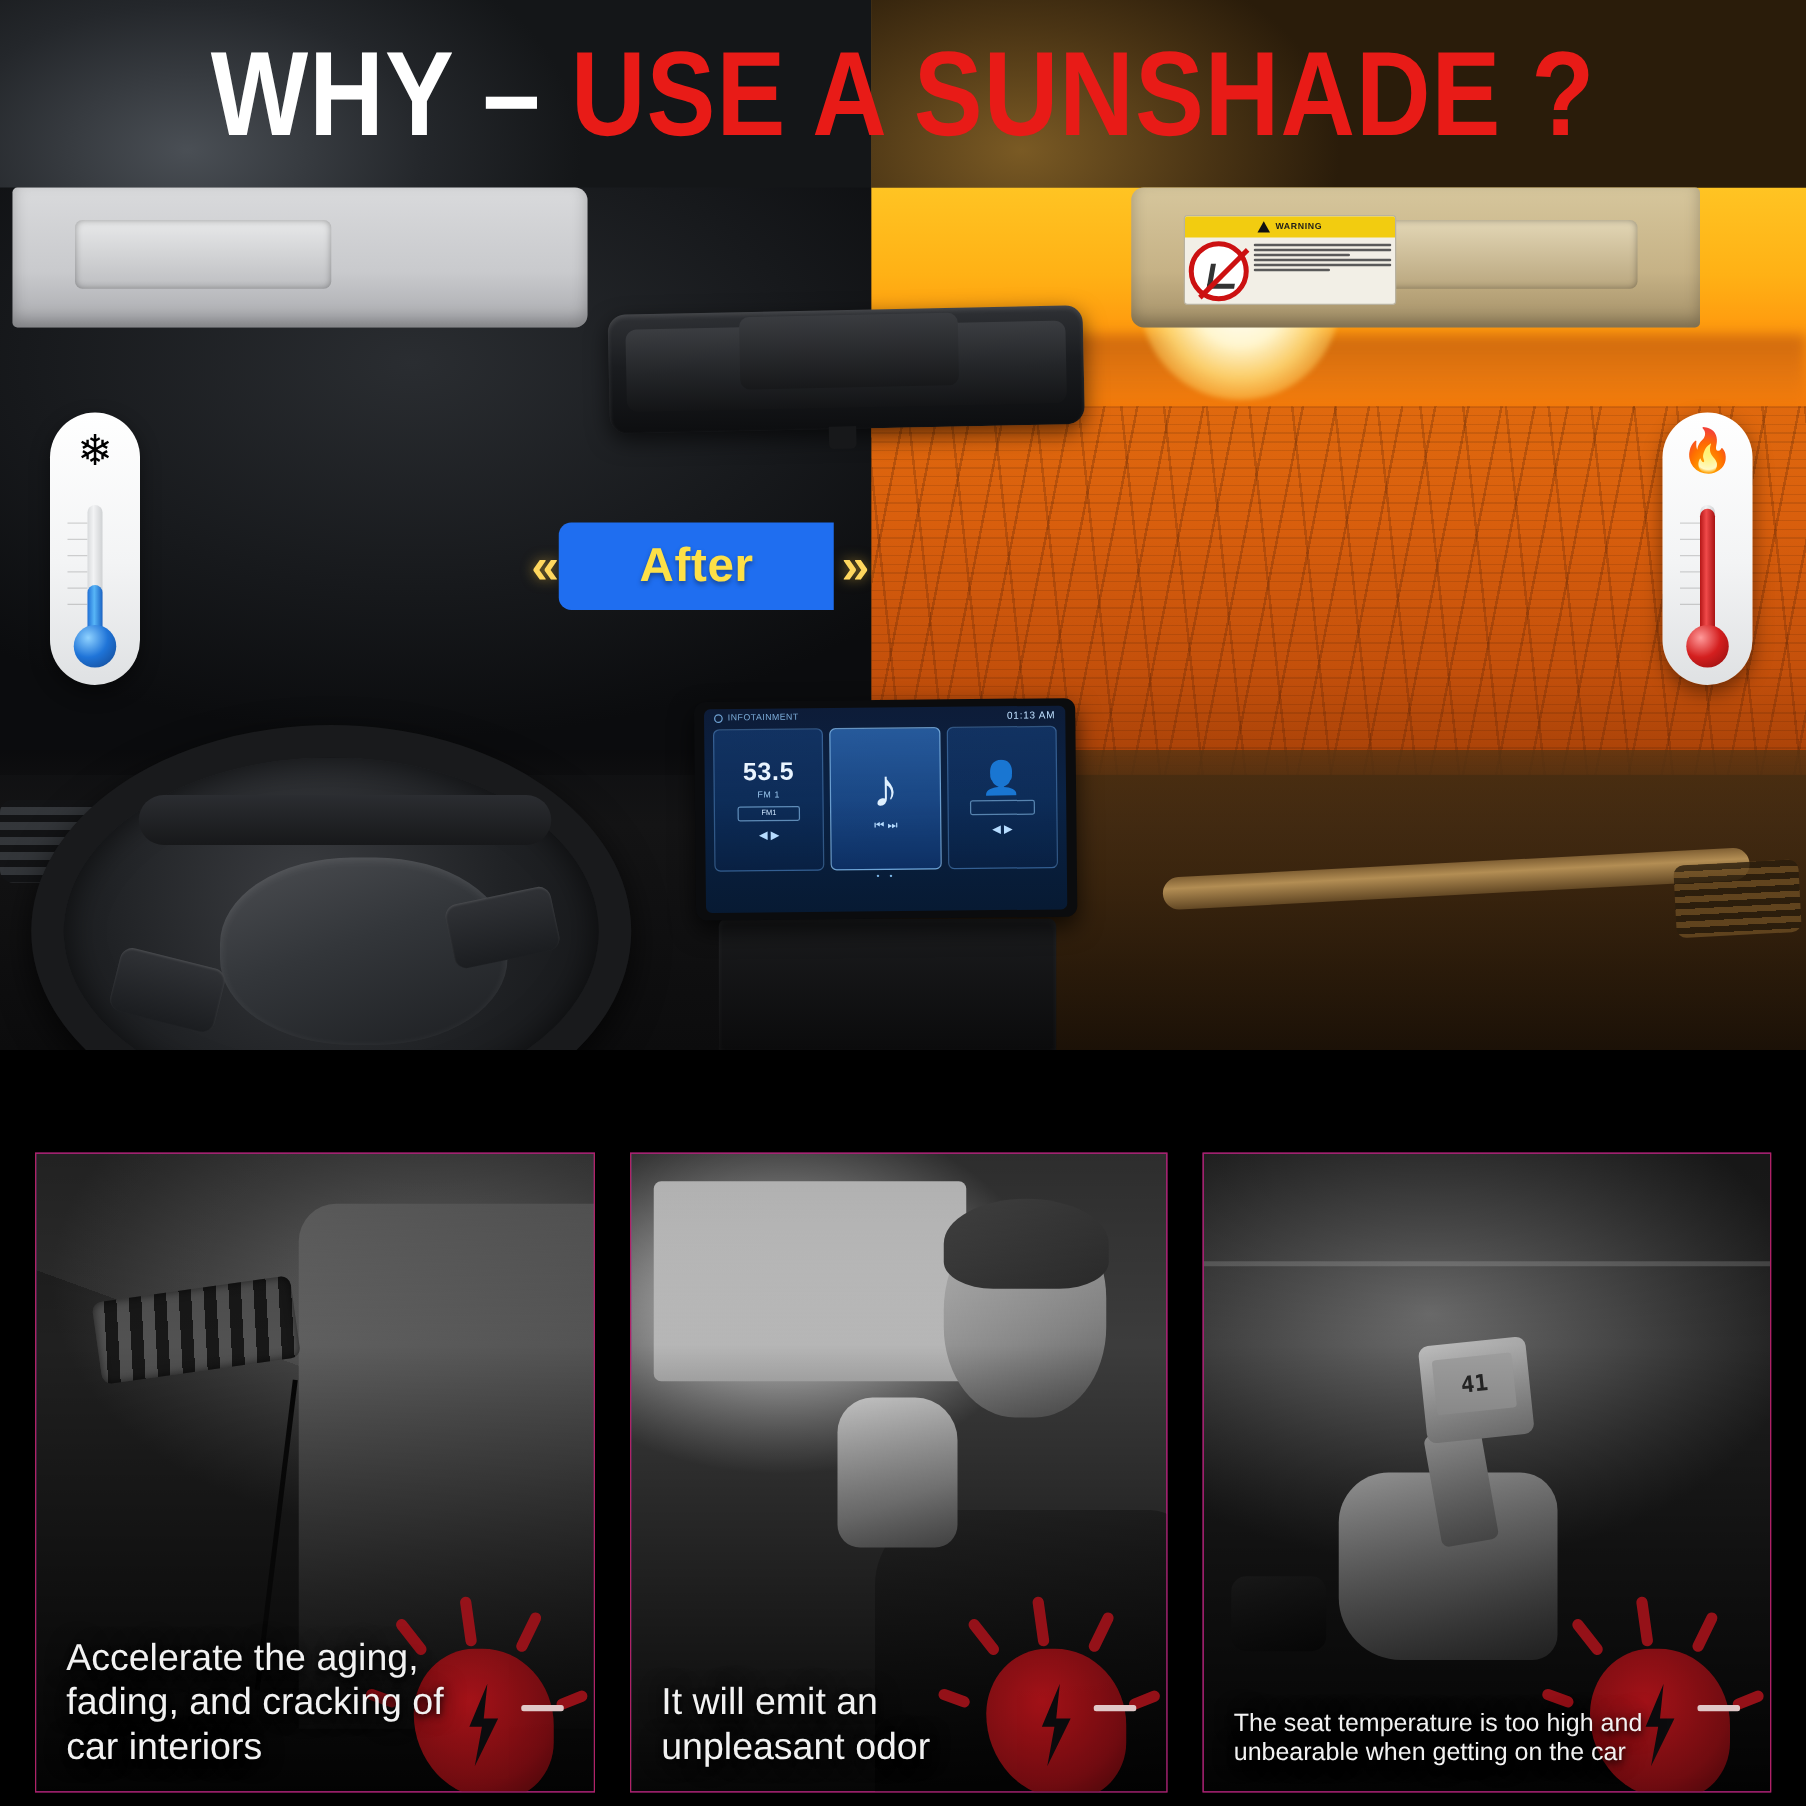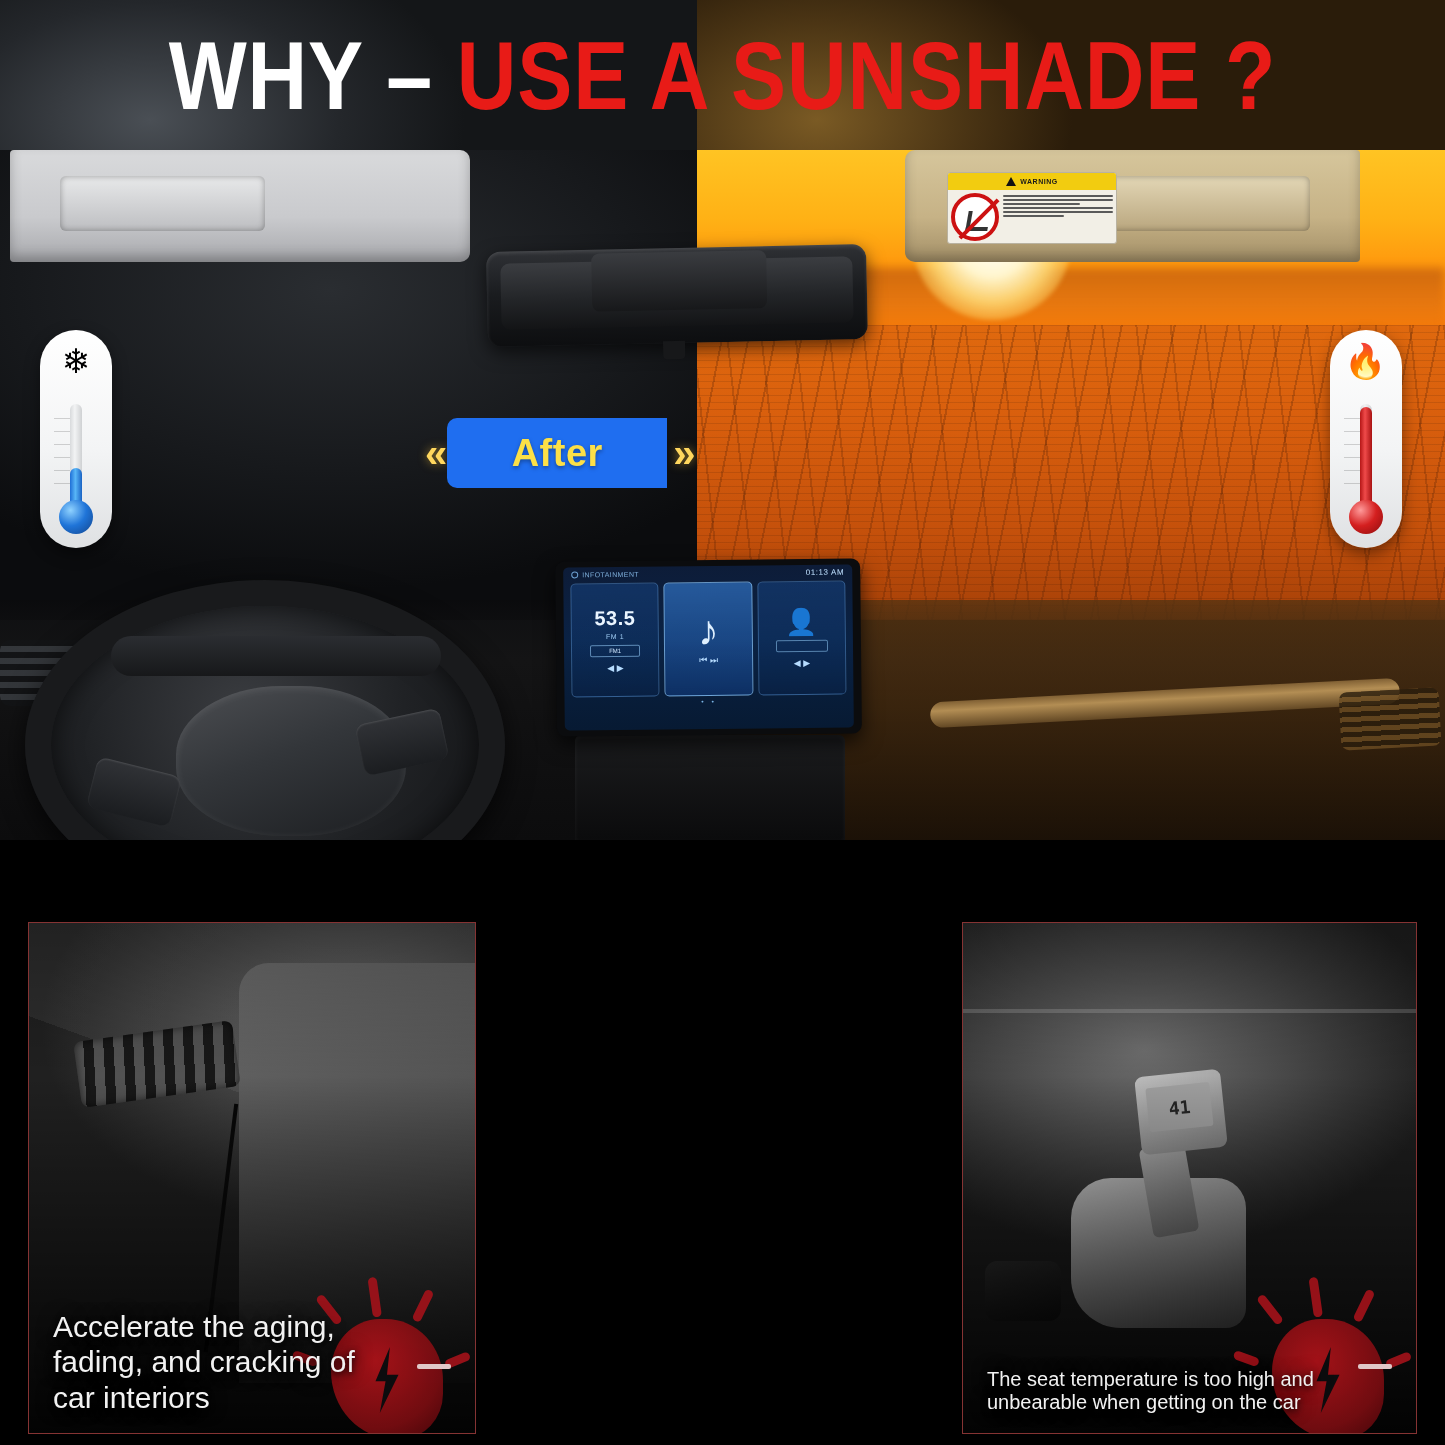--- a/index.html
+++ b/index.html
@@ -296,21 +296,21 @@
     transform:scaleX(.9); transform-origin:left center; white-space:nowrap;
     text-shadow:0 2px 3px rgba(0,0,0,.6);
   }
   .subhead-chev { color:#e81b17; font-size:38px; font-weight:bold; letter-spacing:-4px; margin-left:14px; }
 
   
   .panels { position:absolute; left:0; top:912px; width:1445px; height:533px; background:#000; }
   .panel {
     position:absolute; top:10px; height:512px; overflow:hidden;
     border:1.5px solid rgba(190,40,40,.55);
-    background:#404040;
+    background:#a21caf;
   }
   .panel.p1 { left:28px;  width:448px; }
   .panel.p2 { left:504px; width:430px; }
   .panel.p3 { left:962px; width:455px; }
 
   .ph { position:absolute; inset:0; filter:grayscale(1); }
   
   .ph1 {
     background:
       linear-gradient(200deg, rgba(255,255,255,.06) 0 38%, rgba(0,0,0,0) 38%),
@@ -582,20 +582,41 @@
           <i></i>
           <i></i>
         <i></i>
           <i></i>
         <span class="bolt"></span>
       </div>
       <div class="splash-dash"></div>
       <div class="cap">Accelerate the aging, fading, and cracking of car interiors</div>
     </div>
 
+    <div class="panel p2">
+      <div class="ph ph2">
+        <div class="ph2-window"></div>
+        <div class="ph2-body"></div>
+        <div class="ph2-head"></div>
+        <div class="ph2-hair"></div>
+        <div class="ph2-hand"></div>
+      </div>
+      <div class="panel-vig"></div>
+      <div class="splash">
+        <span class="blob"></span>
+        <i></i>
+          <i></i>
+          <i></i>
+        <i></i>
+          <i></i>
+        <span class="bolt"></span>
+      </div>
+      <div class="splash-dash"></div>
+      <div class="cap">It will emit an unpleasant odor</div>
+    </div>
 
     <div class="panel p3">
       <div class="ph ph3">
         <div class="ph3-seatline"></div>
         <div class="ph3-hand"></div>
         <div class="ph3-grip"></div>
         <div class="ph3-gun">
           <div class="ph3-screen">41</div>
         </div>
         <div class="ph3-watch"></div>

